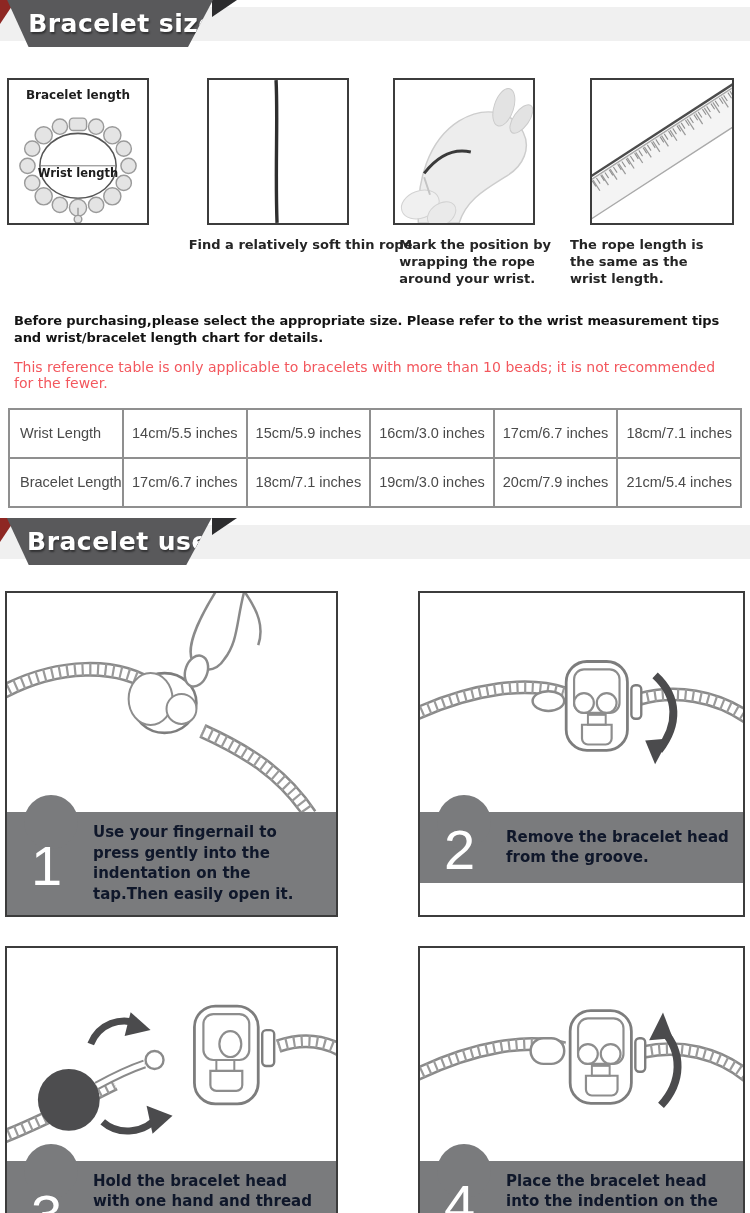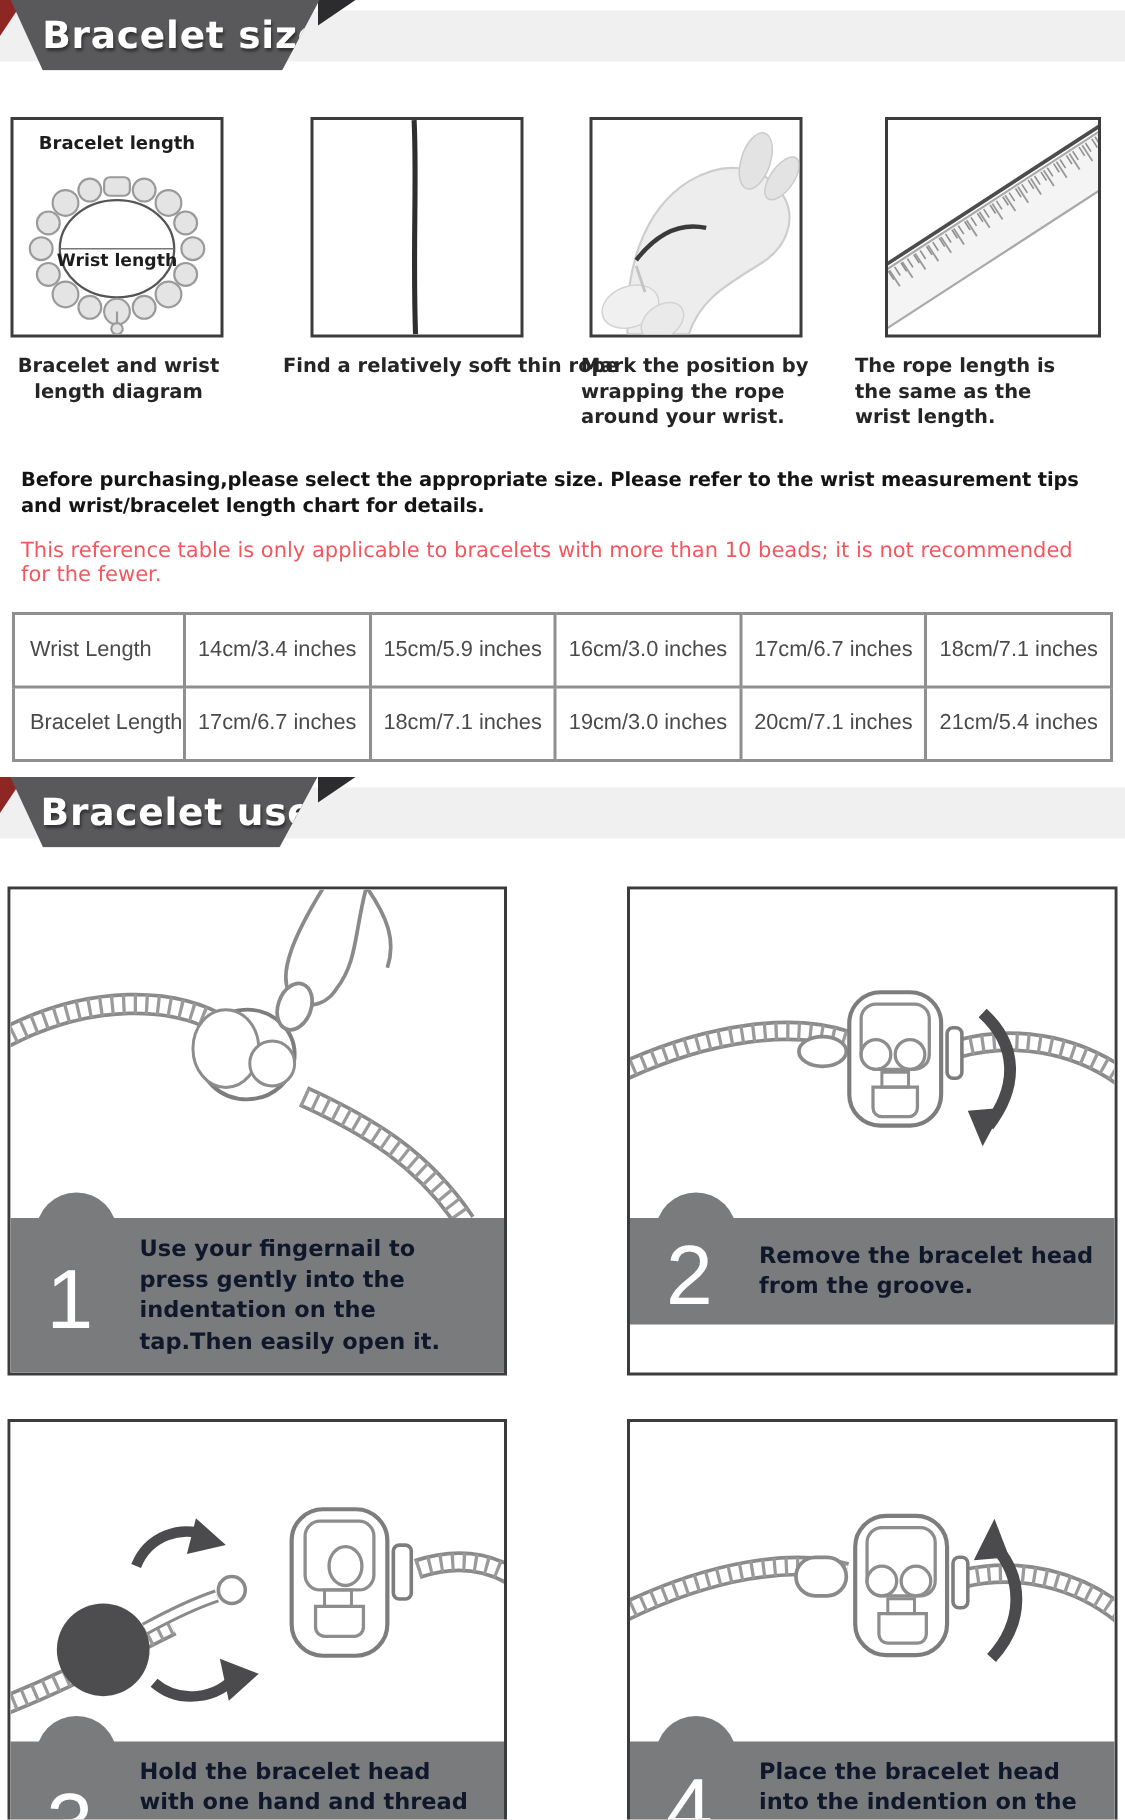--- a/index.html
+++ b/index.html
@@ -47,21 +47,21 @@
   }
   .measure-col.c1 .measure-box { margin-left: 1px; }
   .measure-col.c2 .measure-box, .measure-col.c3 .measure-box { margin-left: 14px; }
   .measure-col.c4 .measure-box { margin-left: 24px; width: 144px; }
   .measure-caption {
     margin-top: 12px; font-size: 13px; font-weight: 700; color: #252525;
     line-height: 1.3; max-width: 176px;
   }
   .measure-col.c1 .measure-caption { text-align: center; width: 146px; }
   .measure-col.c2 .measure-caption { white-space: nowrap; margin-left: -4px; }
-  .measure-col.c3 .measure-caption { margin-left: 8px; max-width: 160px; }
+  .measure-col.c3 .measure-caption { margin-left: 20px; max-width: 160px; }
   .measure-col.c4 .measure-caption { margin-left: 4px; max-width: 150px; }
   .blabel-top {
     position: absolute; top: 8px; left: 0; right: 0; text-align: center;
     font-size: 12px; font-weight: 700; color: #1d1d1d;
   }
   .blabel-inner {
     position: absolute; top: 86px; left: 0; right: 0; text-align: center;
     font-size: 11.5px; font-weight: 700; color: #1d1d1d;
   }
   
@@ -152,21 +152,20 @@
             <circle cx="107" cy="58" r="9"></circle>
           <circle cx="119" cy="72" r="8"></circle>
           <rect x="62" y="40" width="18" height="13" rx="4"></rect>
         </g>
         <line x1="71" y1="134" x2="71" y2="143" stroke="#9a9a9a" stroke-width="1.5"></line>
         <circle cx="71" cy="146" r="4" fill="#e4e4e4" stroke="#9a9a9a" stroke-width="1.5"></circle>
       </svg>
       <div class="blabel-top">Bracelet length</div>
       <div class="blabel-inner">Wrist length</div>
     </div>
-    <figcaption class="measure-caption">Bracelet and wrist length diagram</figcaption>
   </figure>
 
   <figure class="measure-col c2">
     <div class="measure-box">
       <svg viewBox="0 0 142 147">
         <path d="M69,0 C71,40 68,90 70,147" stroke="#2e2e2e" stroke-width="3.5" fill="none"></path>
       </svg>
     </div>
     <figcaption class="measure-caption">Find a relatively soft thin rope</figcaption>
   </figure>
@@ -202,32 +201,32 @@
 
 </div>
 
 <p class="intro">Before purchasing,please select the appropriate size. Please refer to the wrist measurement tips and wrist/bracelet length chart for details.</p>
 <p class="notice">This reference table is only applicable to bracelets with more than 10 beads; it is not recommended for the fewer.</p>
 
 <table class="size-table">
   <tbody>
     <tr>
       <td class="rowhead">Wrist Length</td>
-      <td>14cm/3.4 inches</td>
+      <td>14cm/5.5 inches</td>
       <td>15cm/5.9 inches</td>
       <td>16cm/3.0 inches</td>
       <td>17cm/6.7 inches</td>
       <td>18cm/7.1 inches</td>
     </tr>
     <tr>
       <td class="rowhead">Bracelet Length</td>
       <td>17cm/6.7 inches</td>
       <td>18cm/7.1 inches</td>
       <td>19cm/3.0 inches</td>
-      <td>20cm/7.1 inches</td>
+      <td>20cm/7.9 inches</td>
       <td>21cm/5.4 inches</td>
     </tr>
   </tbody>
 </table>
 
 <div class="banner-wrap" style="margin-top:10px;">
   <div class="banner-strip"></div>
   <div class="banner-red"></div>
   <div class="banner-fold"></div>
   <div class="banner-body" style="width:230px; clip-path:polygon(3% 0, 92% 0, 81% 100%, 12.5% 100%);">

